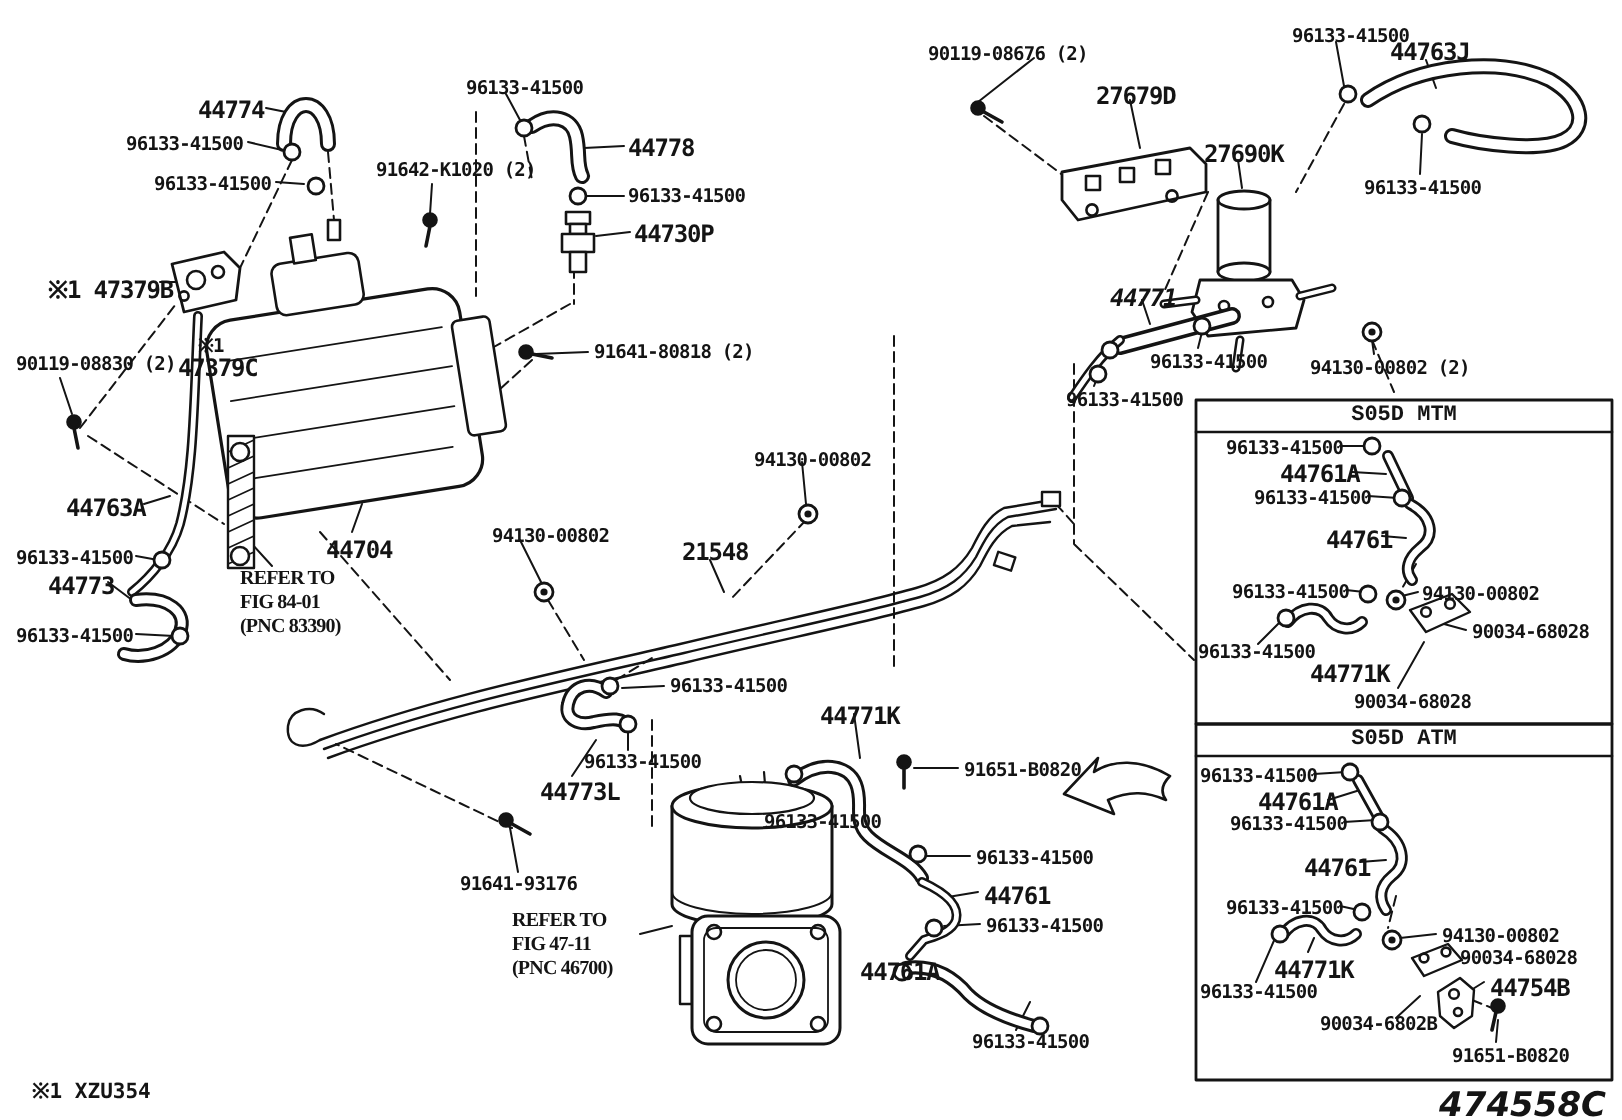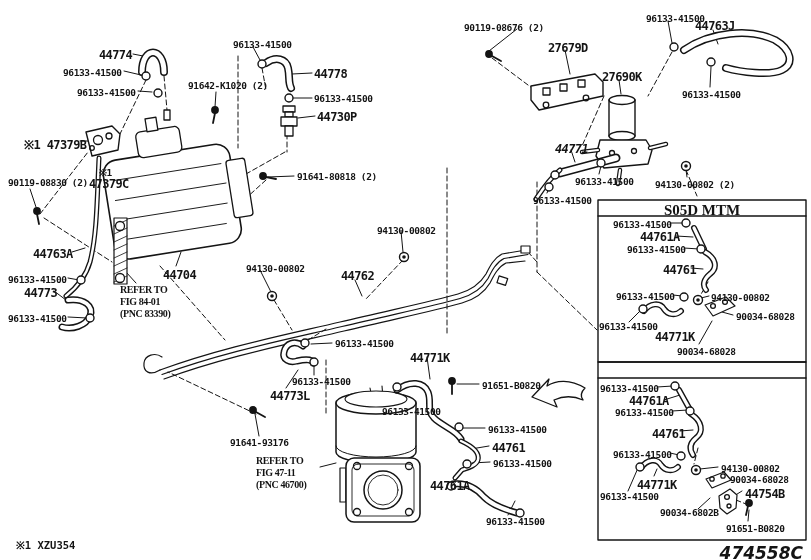--- a/index.html
+++ b/index.html
@@ -12,22 +12,22 @@
     position:absolute;font-weight:bold;white-space:nowrap;
     font-family:"DejaVu Sans Mono",monospace;color:#141414;letter-spacing:-0.4px;
   }
   .lbl.s{font-size:9.5px;}
   .lbl.b{font-size:12px;letter-spacing:-0.6px;}
   .note{
     position:absolute;font-weight:bold;font-size:10px;line-height:12px;
     font-family:Liberation Serif, serif;color:#141414;letter-spacing:-0.4px;white-space:nowrap;
   }
   .box-title{
-    position:absolute;font-weight:bold;font-size:15px;
-    font-family:Liberation Serif, serif;color:#141414;letter-spacing:0px;
+    position:absolute;font-weight:bold;font-size:11px;
+    font-family:Liberation Mono, monospace;color:#141414;letter-spacing:0px;
     width:208px;text-align:center;
   }
   .footer-note{
     position:absolute;left:16px;top:538px;font-weight:bold;font-size:10.5px;
     font-family:"DejaVu Sans Mono",monospace;color:#141414;
   }
   .diagram-code{
     position:absolute;right:8px;top:543px;font-weight:bold;font-style:italic;font-size:17px;
     font-family:"DejaVu Sans",sans-serif;color:#141414;
   }
@@ -303,20 +303,21 @@
             <circle cx="749" cy="503" r="3" fill="#141414"></circle>
             <line x1="748" y1="506" x2="746" y2="515"></line>
           </g>
       </g>
 
       <path fill="#fff" stroke-width="1.3" d="M585,388 C570,379 556,380 547,386 L549,379 L532,397 L557,407 L554,400 C565,395 574,396 583,400 C580,396 581,392 585,388 Z"></path>
     </g>
   </svg>
 
   <div class="box-title" style="left:598px;top:202px;">S05D MTM</div>
+  <div class="box-title" style="left:598px;top:364px;">S05D ATM</div>
 
   <div id="labels">
       <div class="lbl b" style="left: 99px; top: 48px; text-align: center;">44774</div>
       <div class="lbl s" style="left: 63px; top: 67px;">96133-41500</div>
       <div class="lbl s" style="left: 77px; top: 87px;">96133-41500</div>
       <div class="lbl s" style="left: 188px; top: 80px;">91642-K1020 (2)</div>
       <div class="lbl s" style="left: 233px; top: 39px;">96133-41500</div>
       <div class="lbl b" style="left: 314px; top: 67px;">44778</div>
       <div class="lbl s" style="left: 314px; top: 93px;">96133-41500</div>
       <div class="lbl b" style="left: 317px; top: 110px;">44730P</div>
@@ -324,21 +325,21 @@
       <div class="lbl s" style="left: 8px; top: 177px;">90119-08830 (2)</div>
       <div class="lbl s" style="left: 99px; top: 166px;">※1</div>
       <div class="lbl b" style="left: 89px; top: 177px;">47379C</div>
       <div class="lbl b" style="left: 33px; top: 247px;">44763A</div>
       <div class="lbl s" style="left: 8px; top: 274px;">96133-41500</div>
       <div class="lbl b" style="left: 24px; top: 286px;">44773</div>
       <div class="lbl s" style="left: 8px; top: 313px;">96133-41500</div>
       <div class="lbl b" style="left: 163px; top: 268px;">44704</div>
       <div class="lbl s" style="left: 297px; top: 171px;">91641-80818 (2)</div>
       <div class="lbl s" style="left: 246px; top: 263px;">94130-00802</div>
-      <div class="lbl b" style="left: 341px; top: 269px;">44762</div>
+      <div class="lbl b" style="left: 341px; top: 269px;">21548</div>
       <div class="lbl s" style="left: 377px; top: 225px;">94130-00802</div>
       <div class="lbl s" style="left: 335px; top: 338px;">96133-41500</div>
       <div class="lbl s" style="left: 292px; top: 376px;">96133-41500</div>
       <div class="lbl b" style="left: 270px; top: 389px;">44773L</div>
       <div class="lbl b" style="left: 410px; top: 351px;">44771K</div>
       <div class="lbl s" style="left: 382px; top: 406px;">96133-41500</div>
       <div class="lbl s" style="left: 482px; top: 380px;">91651-B0820</div>
       <div class="lbl s" style="left: 488px; top: 424px;">96133-41500</div>
       <div class="lbl b" style="left: 492px; top: 441px;">44761</div>
       <div class="lbl s" style="left: 493px; top: 458px;">96133-41500</div>

